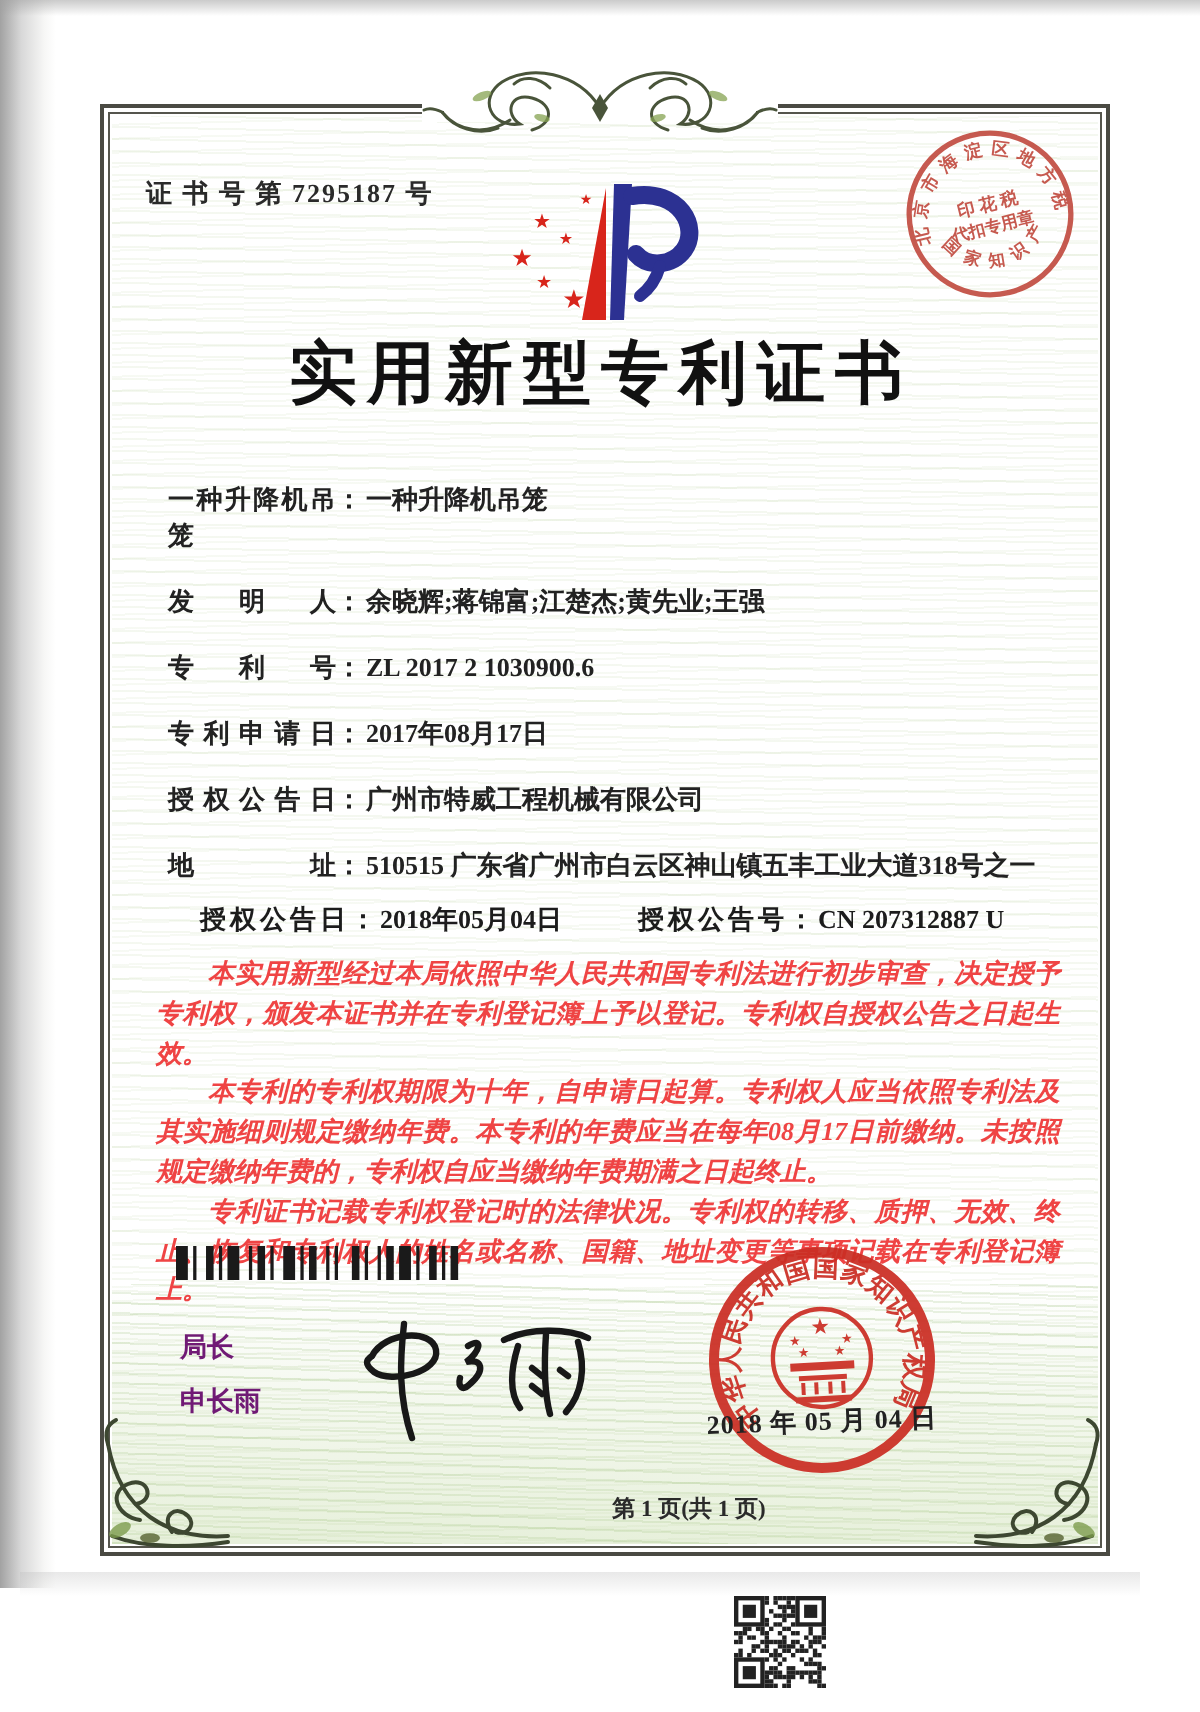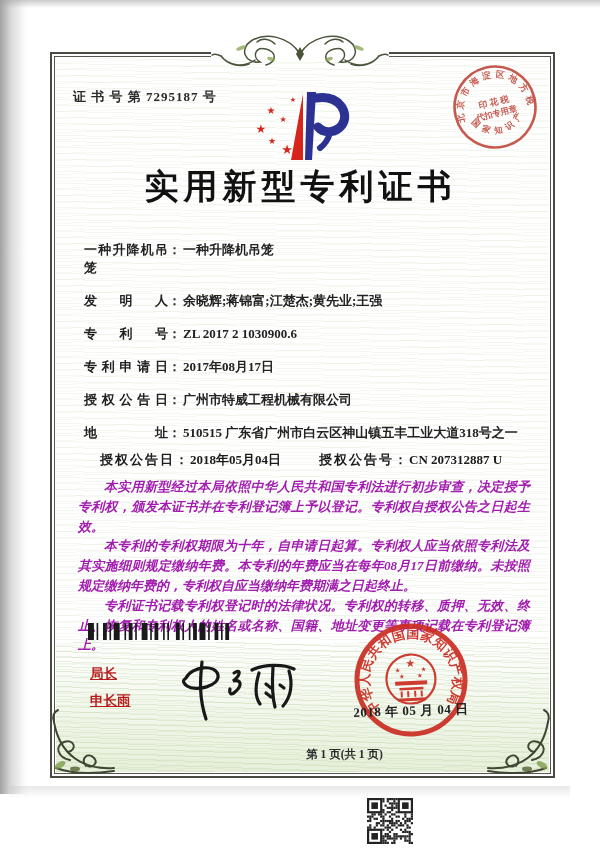--- a/index.html
+++ b/index.html
@@ -38,25 +38,25 @@
   .flabel{width:84px;text-align:justify;text-align-last:justify;flex:none;}
   .fcolon{width:15px;flex:none;}
   .fval{max-width:352px;}
   .grant-row{position:absolute;left:84px;top:451px;width:466px;display:flex;
              font-size:13px;font-weight:bold;line-height:17.5px;}
   .grant-group{display:flex;margin-left:16px;}
   .grant-group.g2{margin-left:38px;}
   .glabel{letter-spacing:2px;}
   
   .paras{position:absolute;left:78px;top:477px;width:452px;font-size:13px;line-height:19.8px;
-         color:#a21caf;text-align:justify;font-style:italic;font-weight:bold;}
+         color:#ef4444;text-align:justify;font-style:italic;font-weight:bold;}
   .paras p{margin:0;text-indent:2em;}
   
   .barcode{position:absolute;left:88px;top:623px;width:148px;height:17px;}
-  .director{position:absolute;left:90px;top:665px;font-size:13.5px;font-weight:bold;color:#b91c1c;text-decoration:underline;}
+  .director{position:absolute;left:90px;top:665px;font-size:13.5px;font-weight:bold;color:#701a75;}
   .director .dname{margin-top:9px;}
   .signature{position:absolute;left:172px;top:640px;width:140px;height:85px;}
   .big-stamp{position:absolute;left:352px;top:621px;width:118px;height:118px;opacity:.93;}
   .stamp-date{position:absolute;left:350px;top:702px;width:122px;text-align:center;
               font-size:13px;font-weight:bold;letter-spacing:.5px;color:#222;transform:rotate(-2deg);z-index:4;}
   .footer-page{position:absolute;left:50px;top:747px;width:501px;text-align:center;
                font-size:11.5px;font-weight:bold;color:#2a2a2a;z-index:3;padding-left:44px;}
   
   .qr{position:absolute;left:367px;top:798px;width:46px;height:46px;}
   .scan-note{position:absolute;left:422px;top:812px;font-size:15px;letter-spacing:1px;color:#3a3a3a;

